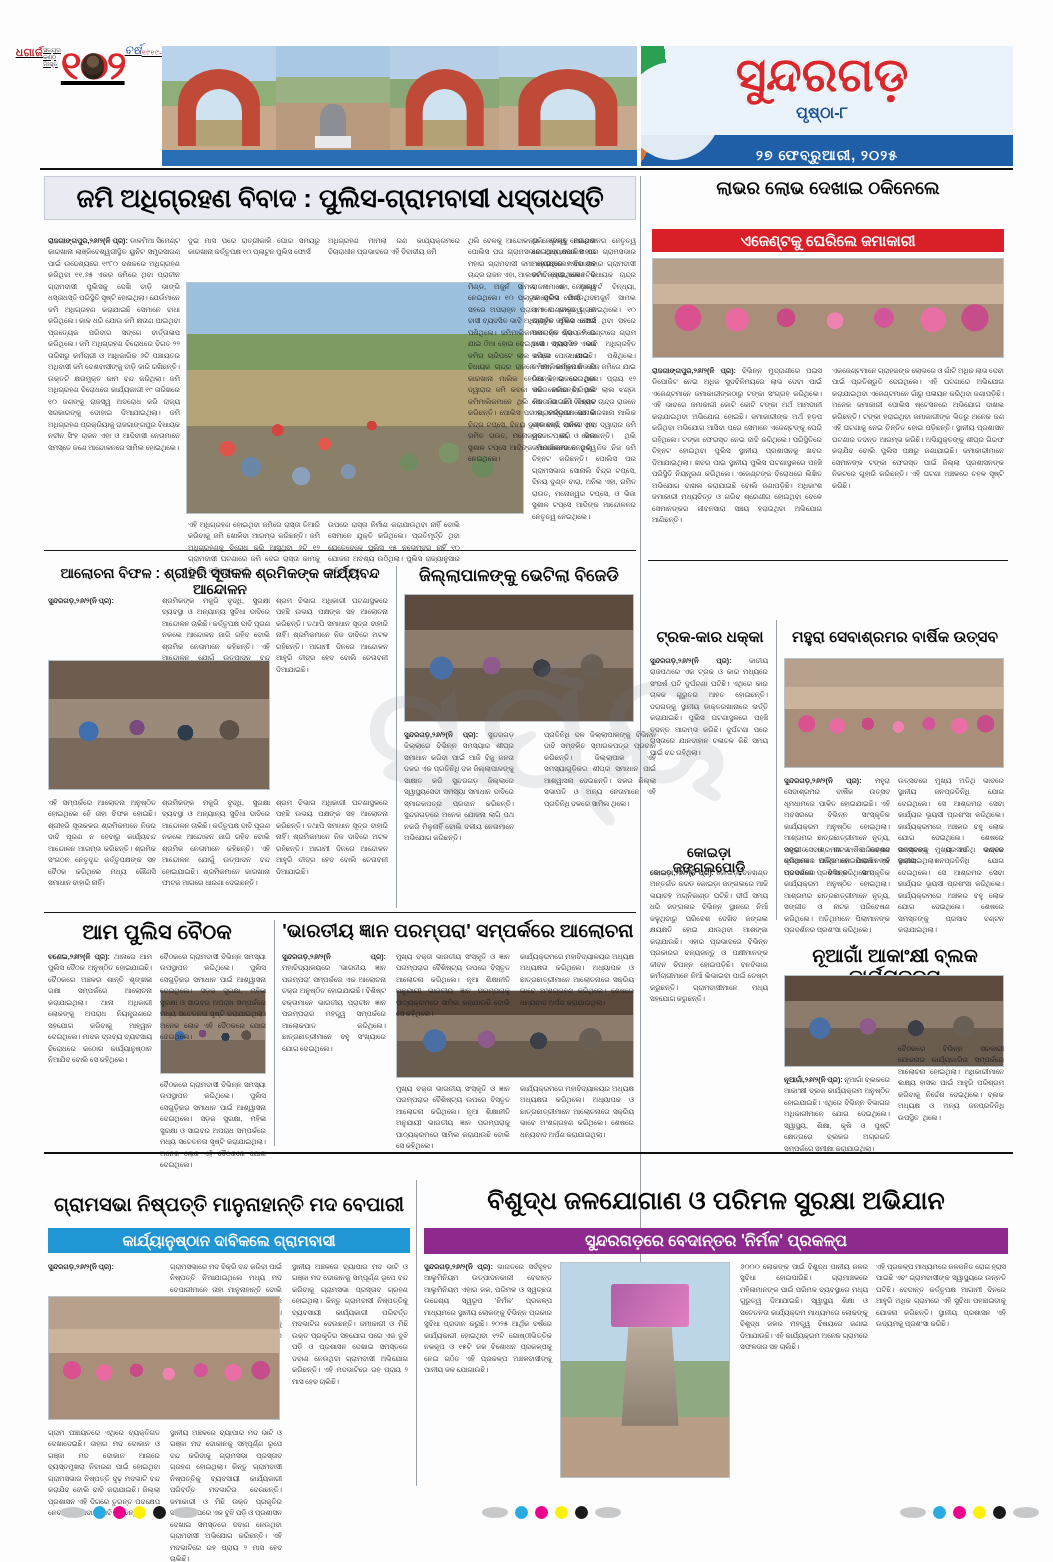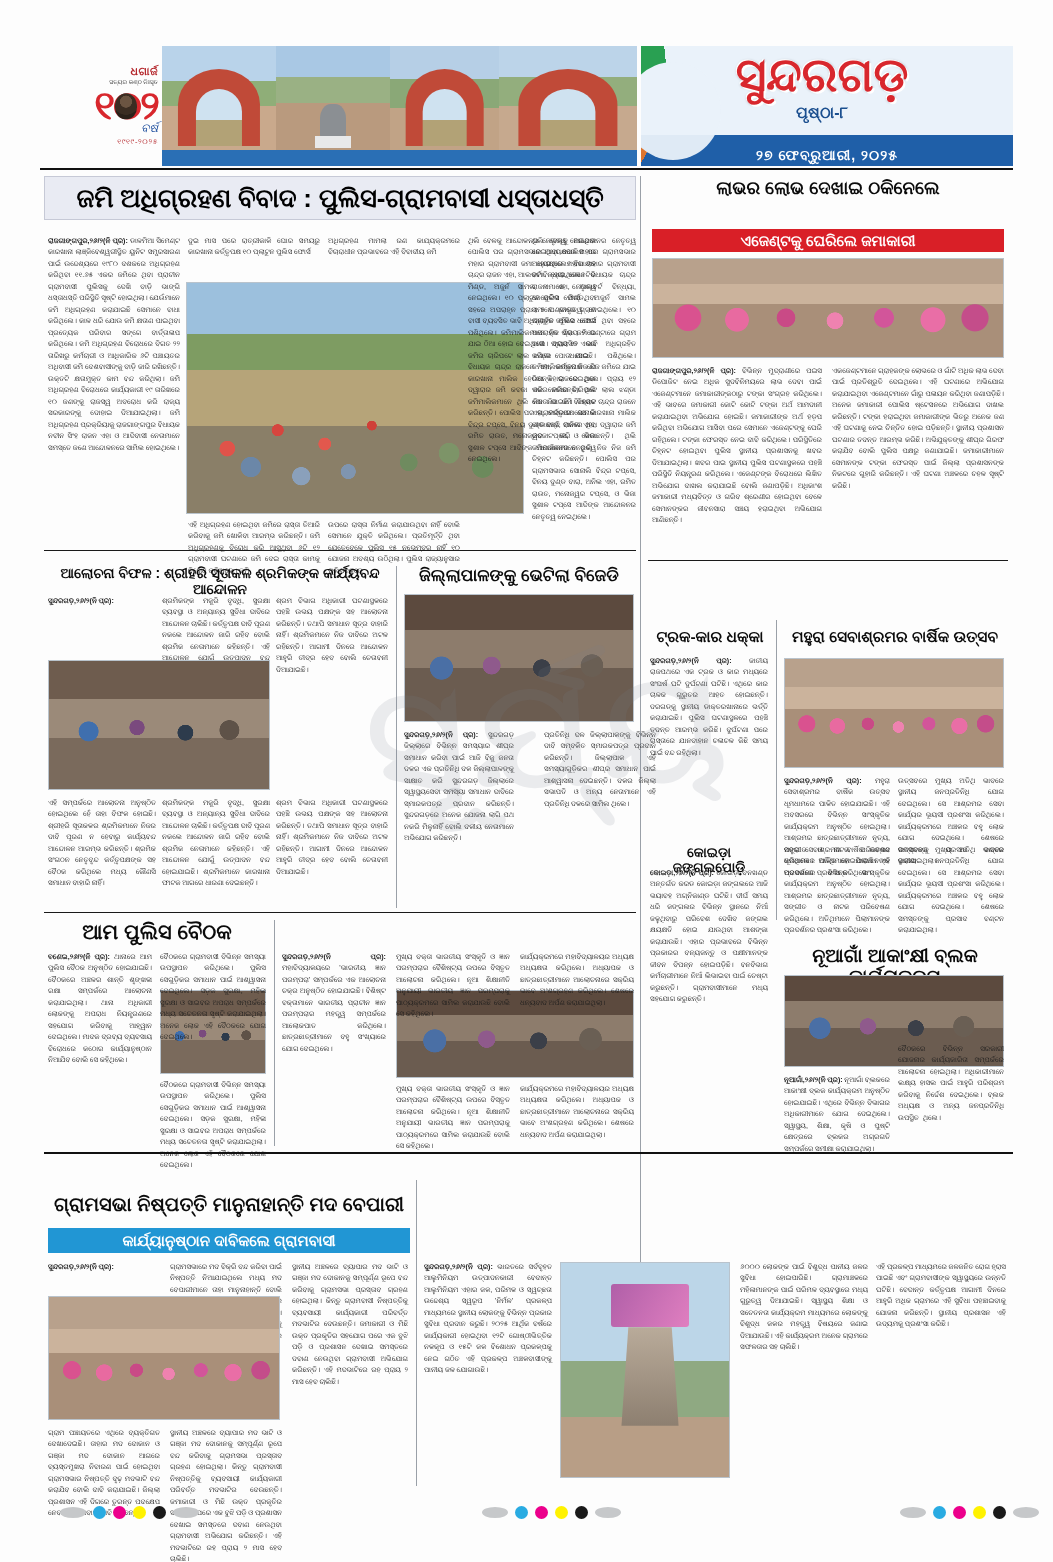--- a/index.html
+++ b/index.html
@@ -15,21 +15,21 @@
     position:absolute; left:0; top:0; width:1053px; height:1562px;
     background:#fdfdfd;
   }
   
   .masthead {
     position:absolute; left:40px; top:46px; width:973px; height:120px;
     display:flex; align-items:stretch;
   }
   .logo-block {
     width:118px; flex:0 0 118px; position:relative;
-    display:flex; flex-direction:column; align-items:flex-end; justify-content:center;
+    display:flex; align-items:flex-start; justify-content:center;text-decoration:underline;
   }
   .logo-top { font-size:11px; color:#b4252a; letter-spacing:.5px; font-weight:bold; }
   .logo-sub { font-size:6px; color:#333; margin-top:1px; }
   .logo-num {
     font-size:40px; font-weight:bold; color:#d8272d; line-height:.95;
     letter-spacing:-2px; position:relative;
   }
   .logo-portrait {
     position:absolute; left:50%; top:50%; transform:translate(-50%,-45%);
     width:22px; height:26px; border-radius:50% 50% 45% 45%;
@@ -313,20 +313,21 @@
   <div style="position:absolute;left:48px;top:952px;width:104px;height:190px;" class="col-text">
     <span class="byline">ବଣେଇ,୨୬/୨(ନି ପ୍ର):</span>
     <span>ଥାନାରେ ଆମ ପୁଲିସ ବୈଠକ ଅନୁଷ୍ଠିତ ହୋଇଯାଇଛି। ବୈଠକରେ ଅଞ୍ଚଳର ଶାନ୍ତି ଶୃଙ୍ଖଳା ରକ୍ଷା ସମ୍ପର୍କରେ ଆଲୋଚନା କରାଯାଇଥିଲା। ଥାନା ଅଧିକାରୀ ଲୋକଙ୍କୁ ଅପରାଧ ନିୟନ୍ତ୍ରଣରେ ସହଯୋଗ କରିବାକୁ ଆହ୍ୱାନ ଦେଇଥିଲେ। ମାଦକ ଦ୍ରବ୍ୟ ବ୍ୟବସାୟ ବିରୋଧରେ କଠୋର କାର୍ଯ୍ୟାନୁଷ୍ଠାନ ନିଆଯିବ ବୋଲି ସେ କହିଥିଲେ।</span>
   </div>
   <div class="photo meeting-photo" style="position:absolute;left:160px;top:990px;width:106px;height:84px;"></div>
   <div style="position:absolute;left:160px;top:952px;width:106px;height:34px;" class="col-text">ବୈଠକରେ ଗ୍ରାମବାସୀ ବିଭିନ୍ନ ସମସ୍ୟା ଉପସ୍ଥାପନ କରିଥିଲେ। ପୁଲିସ ସେଗୁଡ଼ିକର ସମାଧାନ ପାଇଁ ଆଶ୍ୱାସନା ଦେଇଥିଲେ। ସଡ଼କ ସୁରକ୍ଷା, ମହିଳା ସୁରକ୍ଷା ଓ ସାଇବର ଅପରାଧ ସମ୍ପର୍କରେ ମଧ୍ୟ ସଚେତନତା ସୃଷ୍ଟି କରାଯାଇଥିଲା। ଅନେକ ଲୋକ ଏହି ବୈଠକରେ ଯୋଗ ଦେଇଥିଲେ।</div>
   <div style="position:absolute;left:160px;top:1080px;width:106px;height:62px;" class="col-text">ବୈଠକରେ ଗ୍ରାମବାସୀ ବିଭିନ୍ନ ସମସ୍ୟା ଉପସ୍ଥାପନ କରିଥିଲେ। ପୁଲିସ ସେଗୁଡ଼ିକର ସମାଧାନ ପାଇଁ ଆଶ୍ୱାସନା ଦେଇଥିଲେ। ସଡ଼କ ସୁରକ୍ଷା, ମହିଳା ସୁରକ୍ଷା ଓ ସାଇବର ଅପରାଧ ସମ୍ପର୍କରେ ମଧ୍ୟ ସଚେତନତା ସୃଷ୍ଟି କରାଯାଇଥିଲା। ଅନେକ ଲୋକ ଏହି ବୈଠକରେ ଯୋଗ ଦେଇଥିଲେ।</div>
 
   <div class="vr" style="left:274px;top:920px;height:226px;"></div>
 
+  <div class="hl" style="position:absolute;left:282px;top:920px;width:352px;font-size:19px;">'ଭାରତୀୟ ଜ୍ଞାନ ପରମ୍ପରା' ସମ୍ପର୍କରେ ଆଲୋଚନା</div>
   <div style="position:absolute;left:282px;top:952px;width:104px;height:190px;" class="col-text">
     <span class="byline">ସୁନ୍ଦରଗଡ଼,୨୬/୨(ନି ପ୍ର):</span>
     <span>ମହାବିଦ୍ୟାଳୟରେ 'ଭାରତୀୟ ଜ୍ଞାନ ପରମ୍ପରା' ସମ୍ପର୍କରେ ଏକ ଆଲୋଚନା ଚକ୍ର ଅନୁଷ୍ଠିତ ହୋଇଯାଇଛି। ବିଶିଷ୍ଟ ବକ୍ତାମାନେ ଭାରତୀୟ ପ୍ରାଚୀନ ଜ୍ଞାନ ପରମ୍ପରାର ମହତ୍ତ୍ୱ ସମ୍ପର୍କରେ ଆଲୋକପାତ କରିଥିଲେ। ଛାତ୍ରଛାତ୍ରୀମାନେ ବହୁ ସଂଖ୍ୟାରେ ଯୋଗ ଦେଇଥିଲେ।</span>
   </div>
   <div class="photo indoor-photo" style="position:absolute;left:396px;top:990px;width:238px;height:88px;"></div>
   <div style="position:absolute;left:396px;top:952px;width:114px;height:34px;" class="col-text">ମୁଖ୍ୟ ବକ୍ତା ଭାରତୀୟ ସଂସ୍କୃତି ଓ ଜ୍ଞାନ ପରମ୍ପରାର ବୈଶିଷ୍ଟ୍ୟ ଉପରେ ବିସ୍ତୃତ ଆଲୋଚନା କରିଥିଲେ। ନୂଆ ଶିକ୍ଷାନୀତି ଅନୁଯାୟୀ ଭାରତୀୟ ଜ୍ଞାନ ପରମ୍ପରାକୁ ପାଠ୍ୟକ୍ରମରେ ସାମିଲ କରାଯାଉଛି ବୋଲି ସେ କହିଥିଲେ।</div>
   <div style="position:absolute;left:520px;top:952px;width:114px;height:34px;" class="col-text">କାର୍ଯ୍ୟକ୍ରମରେ ମହାବିଦ୍ୟାଳୟର ଅଧ୍ୟକ୍ଷ ଅଧ୍ୟକ୍ଷତା କରିଥିଲେ। ଅଧ୍ୟାପକ ଓ ଛାତ୍ରଛାତ୍ରୀମାନେ ଆଲୋଚନାରେ ସକ୍ରିୟ ଭାବେ ଅଂଶଗ୍ରହଣ କରିଥିଲେ। ଶେଷରେ ଧନ୍ୟବାଦ ଅର୍ପଣ କରାଯାଇଥିଲା।</div>
   <div style="position:absolute;left:396px;top:1084px;width:114px;height:58px;" class="col-text">ମୁଖ୍ୟ ବକ୍ତା ଭାରତୀୟ ସଂସ୍କୃତି ଓ ଜ୍ଞାନ ପରମ୍ପରାର ବୈଶିଷ୍ଟ୍ୟ ଉପରେ ବିସ୍ତୃତ ଆଲୋଚନା କରିଥିଲେ। ନୂଆ ଶିକ୍ଷାନୀତି ଅନୁଯାୟୀ ଭାରତୀୟ ଜ୍ଞାନ ପରମ୍ପରାକୁ ପାଠ୍ୟକ୍ରମରେ ସାମିଲ କରାଯାଉଛି ବୋଲି ସେ କହିଥିଲେ।</div>
   <div style="position:absolute;left:520px;top:1084px;width:114px;height:58px;" class="col-text">କାର୍ଯ୍ୟକ୍ରମରେ ମହାବିଦ୍ୟାଳୟର ଅଧ୍ୟକ୍ଷ ଅଧ୍ୟକ୍ଷତା କରିଥିଲେ। ଅଧ୍ୟାପକ ଓ ଛାତ୍ରଛାତ୍ରୀମାନେ ଆଲୋଚନାରେ ସକ୍ରିୟ ଭାବେ ଅଂଶଗ୍ରହଣ କରିଥିଲେ। ଶେଷରେ ଧନ୍ୟବାଦ ଅର୍ପଣ କରାଯାଇଥିଲା।</div>
 
@@ -355,20 +356,22 @@
     <span class="byline">ସୁନ୍ଦରଗଡ଼,୨୬/୨(ନି ପ୍ର):</span>
   </div>
   <div style="position:absolute;left:170px;top:1262px;width:112px;height:220px;" class="col-text">ଗ୍ରାମସଭାରେ ମଦ ବିକ୍ରି ବନ୍ଦ କରିବା ପାଇଁ ନିଷ୍ପତ୍ତି ନିଆଯାଇଥିଲେ ମଧ୍ୟ ମଦ ବେପାରୀମାନେ ତାହା ମାନୁନାହାନ୍ତି ବୋଲି ଗ୍ରାମବାସୀ ଅଭିଯୋଗ କରିଛନ୍ତି। ଗାଁରେ ଖୋଲାଖୋଲି ଭାବେ ମଦ ବିକ୍ରି ଚାଲିଛି। ଏହାଦ୍ୱାରା ଯୁବକମାନେ ନଶା ଆଡ଼କୁ ଆକର୍ଷିତ ହେଉଛନ୍ତି। ମହିଳାମାନେ ଏହାର ବିରୋଧ କରିଛନ୍ତି।</div>
   <div style="position:absolute;left:292px;top:1262px;width:116px;height:220px;" class="col-text">ସ୍ଥାନୀୟ ଅଞ୍ଚଳରେ ବ୍ୟାପାର ମଦ ଭାଟି ଓ ଗଞ୍ଜା ମଦ ଦୋକାନକୁ ସମ୍ପୂର୍ଣ୍ଣ ରୂପେ ବନ୍ଦ କରିବାକୁ ଗ୍ରାମସଭା ପ୍ରସ୍ତାବ ଗ୍ରହଣ ହୋଇଥିଲା। କିନ୍ତୁ ଗ୍ରାମବାସୀ ନିଷ୍ପତ୍ତିକୁ ବ୍ୟବସାୟୀ କାର୍ଯ୍ୟକାରୀ ପରିବର୍ତ୍ତ ମଦଭାଟିର ଦେଉଛନ୍ତି। ଜମାକାରୀ ଓ ମିଛି ଉକ୍ତ ପ୍ରକୃତିର ସହଯୋଗ ପରେ ଏକ ବୁଝି ପଡ଼ି ଓ ପ୍ରଶାସନ ଦେଖାଇ ସମସ୍ତରେ ଦବାଣ ନେଉଥିବା ଗ୍ରାମବାସୀ ଅଭିଯୋଗ କରିଛନ୍ତି। ଏହି ମଦଭାଟିରେ ରହ ପ୍ରାୟ ୨ ମାସ ହେବ ଚାଲିଛି।</div>
   <div class="photo group-photo" style="position:absolute;left:48px;top:1296px;width:232px;height:124px;"></div>
   <div style="position:absolute;left:48px;top:1428px;width:112px;height:54px;" class="col-text">ଗ୍ରାମ ପଞ୍ଚାୟତରେ ଏଥିରେ ବ୍ୟକ୍ତିଗତ ଦେଖାଦେଇଛି। ତାହାର ମଦ ଦୋକାନ ଓ ଗଞ୍ଜା ମଦ ଦୋକାନ ଆଗରେ ବ୍ୟସ୍ତମୁଖରା ନିବାରଣ ପାଇଁ ହୋଇଥିବା ଗ୍ରାମସଭାର ନିଷ୍ପତ୍ତି ଦୃଢ଼ ମଦଭାଟି ବନ୍ଦ କରାଯିବ ବୋଲି ଦାବି କରାଯାଇଛି। ଜିଲ୍ଲା ପ୍ରଶାସନ ଏହି ଦିଗରେ ତୁରନ୍ତ ପଦକ୍ଷେପ ନେବାକୁ ଗ୍ରାମବାସୀ ଦାବି କରିଛନ୍ତି।</div>
   <div style="position:absolute;left:170px;top:1428px;width:112px;height:54px;" class="col-text">ସ୍ଥାନୀୟ ଅଞ୍ଚଳରେ ବ୍ୟାପାର ମଦ ଭାଟି ଓ ଗଞ୍ଜା ମଦ ଦୋକାନକୁ ସମ୍ପୂର୍ଣ୍ଣ ରୂପେ ବନ୍ଦ କରିବାକୁ ଗ୍ରାମସଭା ପ୍ରସ୍ତାବ ଗ୍ରହଣ ହୋଇଥିଲା। କିନ୍ତୁ ଗ୍ରାମବାସୀ ନିଷ୍ପତ୍ତିକୁ ବ୍ୟବସାୟୀ କାର୍ଯ୍ୟକାରୀ ପରିବର୍ତ୍ତ ମଦଭାଟିର ଦେଉଛନ୍ତି। ଜମାକାରୀ ଓ ମିଛି ଉକ୍ତ ପ୍ରକୃତିର ସହଯୋଗ ପରେ ଏକ ବୁଝି ପଡ଼ି ଓ ପ୍ରଶାସନ ଦେଖାଇ ସମସ୍ତରେ ଦବାଣ ନେଉଥିବା ଗ୍ରାମବାସୀ ଅଭିଯୋଗ କରିଛନ୍ତି। ଏହି ମଦଭାଟିରେ ରହ ପ୍ରାୟ ୨ ମାସ ହେବ ଚାଲିଛି।</div>
 
   <div class="vr" style="left:416px;top:1180px;height:306px;"></div>
 
+  <div class="hl" style="position:absolute;left:424px;top:1186px;width:584px;font-size:25px;">ବିଶୁଦ୍ଧ ଜଳଯୋଗାଣ ଓ ପରିମଳ ସୁରକ୍ଷା ଅଭିଯାନ</div>
+  <div class="sub-banner sub-purple" style="position:absolute;left:424px;top:1228px;width:584px;height:26px;font-size:16px;">ସୁନ୍ଦରଗଡ଼ରେ ବେଦାନ୍ତର 'ନିର୍ମଳ' ପ୍ରକଳ୍ପ</div>
   <div style="position:absolute;left:424px;top:1262px;width:128px;height:220px;" class="col-text">
     <span class="byline">ସୁନ୍ଦରଗଡ଼,୨୬/୨(ନି ପ୍ର):</span>
     <span>ଭାରତରେ ସର୍ବବୃହତ ଆଲୁମିନିୟମ ଉତ୍ପାଦନକାରୀ ବେଦାନ୍ତ ଆଲୁମିନିୟମ ଏହାର ଜଳ, ପରିମଳ ଓ ସ୍ୱଚ୍ଛତା ଉଦ୍ଦେଶ୍ୟ ସ୍ୱରୂପ 'ନିର୍ମଳ' ପ୍ରକଳ୍ପ ମାଧ୍ୟମରେ ସ୍ଥାନୀୟ ଲୋକଙ୍କୁ ବିଭିନ୍ନ ପ୍ରକାର ସୁବିଧା ପ୍ରଦାନ କରୁଛି। ୨୦୨୫ ଆର୍ଥିକ ବର୍ଷରେ କାର୍ଯ୍ୟକାରୀ ହୋଇଥିବା ୧୨ଟି ଗୋଷ୍ଠୀଭିତ୍ତିକ ନଳକୂପ ଓ ୧୫ଟି ଜଳ ବିଶୋଧନ ପ୍ରକଳ୍ପକୁ ନେଇ ଗଠିତ ଏହି ପ୍ରକଳ୍ପ ଅଞ୍ଚଳବାସୀଙ୍କୁ ପାନୀୟ ଜଳ ଯୋଗାଉଛି।</span>
   </div>
   <div class="photo tank-photo" style="position:absolute;left:560px;top:1262px;width:170px;height:216px;"></div>
   <div style="position:absolute;left:740px;top:1262px;width:128px;height:220px;" class="col-text">୬୦୦୦ ଲୋକଙ୍କ ପାଇଁ ବିଶୁଦ୍ଧ ପାନୀୟ ଜଳର ସୁବିଧା ହୋଇପାରିଛି। ଗ୍ରାମାଞ୍ଚଳରେ ମହିଳାମାନଙ୍କ ପାଇଁ ପରିମଳ ବ୍ୟବସ୍ଥାରେ ମଧ୍ୟ ଗୁରୁତ୍ୱ ଦିଆଯାଇଛି। ସ୍ୱାସ୍ଥ୍ୟ ଶିକ୍ଷା ଓ ସଚେତନତା କାର୍ଯ୍ୟକ୍ରମ ମାଧ୍ୟମରେ ଲୋକଙ୍କୁ ବିଶୁଦ୍ଧ ଜଳର ମହତ୍ତ୍ୱ ବିଷୟରେ ଜଣାଇ ଦିଆଯାଉଛି। ଏହି କାର୍ଯ୍ୟକ୍ରମ ଅନେକ ଗ୍ରାମରେ ସଫଳତାର ସହ ଚାଲିଛି।</div>
   <div style="position:absolute;left:876px;top:1262px;width:130px;height:220px;" class="col-text">ଏହି ପ୍ରକଳ୍ପ ମାଧ୍ୟମରେ ଜଳଜନିତ ରୋଗ ହ୍ରାସ ପାଇଛି ଏବଂ ଗ୍ରାମବାସୀଙ୍କ ସ୍ୱାସ୍ଥ୍ୟରେ ଉନ୍ନତି ଘଟିଛି। ବେଦାନ୍ତ କର୍ତ୍ତୃପକ୍ଷ ଆଗାମୀ ଦିନରେ ଆହୁରି ଅଧିକ ଗ୍ରାମରେ ଏହି ସୁବିଧା ପହଞ୍ଚାଇବାକୁ ଯୋଜନା କରିଛନ୍ତି। ସ୍ଥାନୀୟ ପ୍ରଶାସନ ଏହି ଉଦ୍ୟମକୁ ପ୍ରଶଂସା କରିଛି।</div>
 
   <div class="watermark">ସୂର୍ଯ୍ୟ</div>
 

